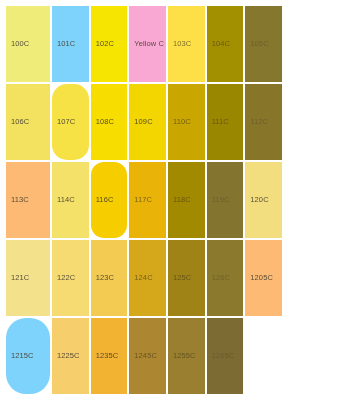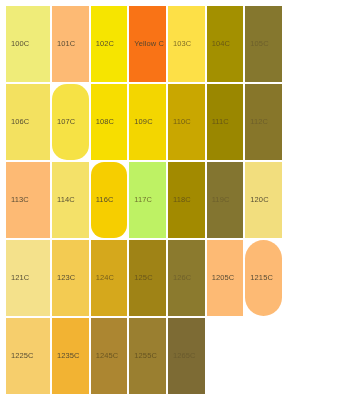--- a/index.html
+++ b/index.html
@@ -54,27 +54,27 @@
     opacity: 0.6;
   }
 </style>
 </head>
 <body>
 
 <div id="swatch-grid">
     <div class="swatch" style="background-color: rgb(239, 236, 121);">
       <span class="swatch-label">100C</span>
     </div>
-    <div class="swatch" style="background-color: #fdba74; text-align: right;">
+    <div class="swatch" style="background-color: #7dd3fc; text-align: right;">
       <span class="swatch-label">101C</span>
     </div>
     <div class="swatch" style="background-color: rgb(246, 229, 0);">
       <span class="swatch-label">102C</span>
     </div>
-    <div class="swatch" style="background-color: #f97316;">
+    <div class="swatch" style="background-color: #f9a8d4;">
       <span class="swatch-label">Yellow C</span>
     </div>
     <div class="swatch dark" style="background-color: #fde047;">
       <span class="swatch-label">103C</span>
     </div>
     <div class="swatch dark" style="background-color: rgb(163, 144, 0);">
       <span class="swatch-label">104C</span>
     </div>
     <div class="swatch darker" style="background-color: rgb(133, 119, 46);">
       <span class="swatch-label">105C</span>
@@ -102,51 +102,54 @@
     </div>
     <div class="swatch" style="background-color: #fdba74; padding-left: 44px;">
       <span class="swatch-label">113C</span>
     </div>
     <div class="swatch" style="background-color: rgb(244, 225, 105);">
       <span class="swatch-label">114C</span>
     </div>
     <div class="swatch" style="background-color: rgb(246, 206, 0); border-radius: 13px;">
       <span class="swatch-label">116C</span>
     </div>
-    <div class="swatch dark" style="background-color: #bef264; text-align: right;">
+    <div class="swatch dark" style="background-color: #eab308; text-align: right;">
       <span class="swatch-label">117C</span>
     </div>
     <div class="swatch dark" style="background-color: rgb(162, 138, 0);">
       <span class="swatch-label">118C</span>
     </div>
     <div class="swatch darker" style="background-color: rgb(131, 117, 48);">
       <span class="swatch-label">119C</span>
     </div>
     <div class="swatch" style="background-color: rgb(242, 222, 126);">
       <span class="swatch-label">120C</span>
     </div>
     <div class="swatch" style="background-color: rgb(244, 225, 139);">
       <span class="swatch-label">121C</span>
+    </div>
+    <div class="swatch" style="background-color: rgb(245, 219, 114);">
+      <span class="swatch-label">122C</span>
     </div>
     <div class="swatch" style="background-color: rgb(243, 203, 82);">
       <span class="swatch-label">123C</span>
     </div>
     <div class="swatch dark" style="background-color: rgb(213, 168, 28);">
       <span class="swatch-label">124C</span>
     </div>
     <div class="swatch dark" style="background-color: rgb(159, 131, 22);">
       <span class="swatch-label">125C</span>
     </div>
     <div class="swatch darker" style="background-color: rgb(139, 122, 46);">
       <span class="swatch-label">126C</span>
     </div>
     <div class="swatch" style="background-color: #fdba74;">
       <span class="swatch-label">1205C</span>
     </div>
-    <div class="swatch" style="background-color: #fdba74; border-radius: 20px;">
+    <div class="swatch" style="background-color: #7dd3fc; border-radius: 20px;">
       <span class="swatch-label">1215C</span>
     </div>
     <div class="swatch" style="background-color: rgb(246, 206, 108);">
       <span class="swatch-label">1225C</span>
     </div>
     <div class="swatch" style="background-color: rgb(242, 179, 51);">
       <span class="swatch-label">1235C</span>
     </div>
     <div class="swatch dark" style="background-color: rgb(172, 134, 49);">
       <span class="swatch-label">1245C</span>

